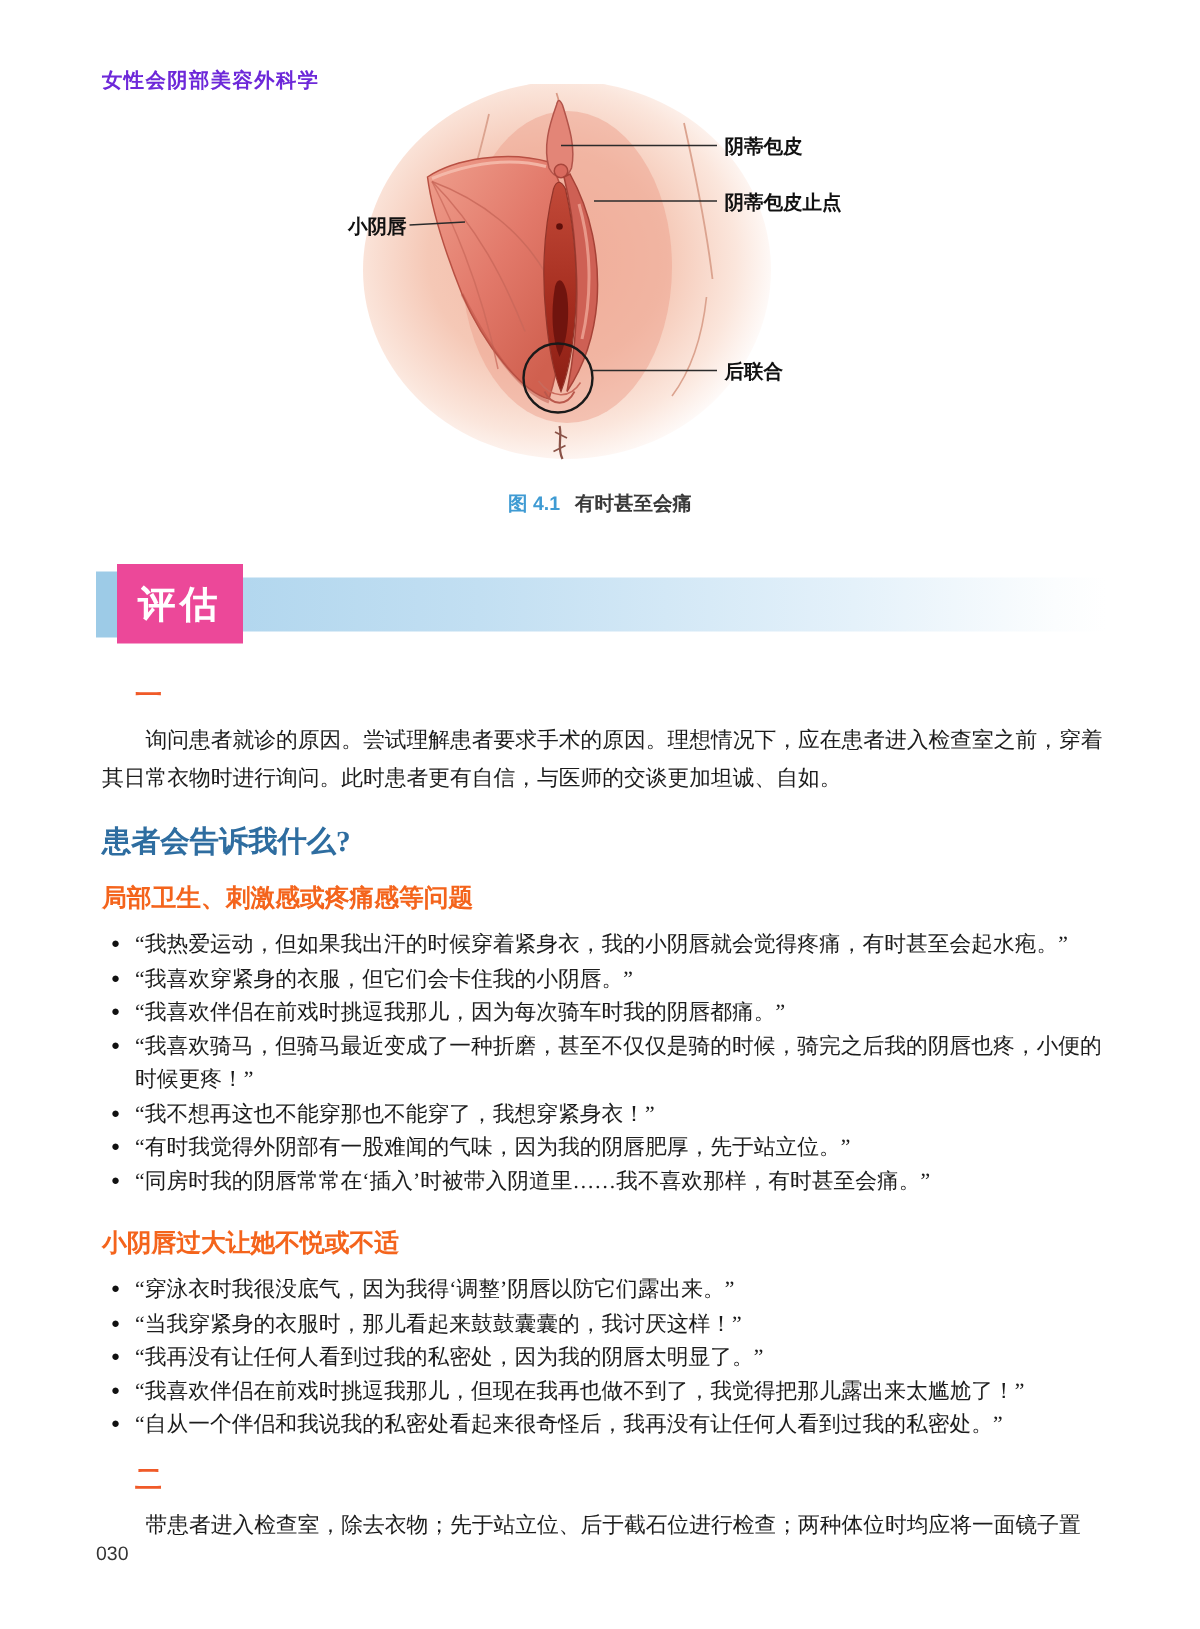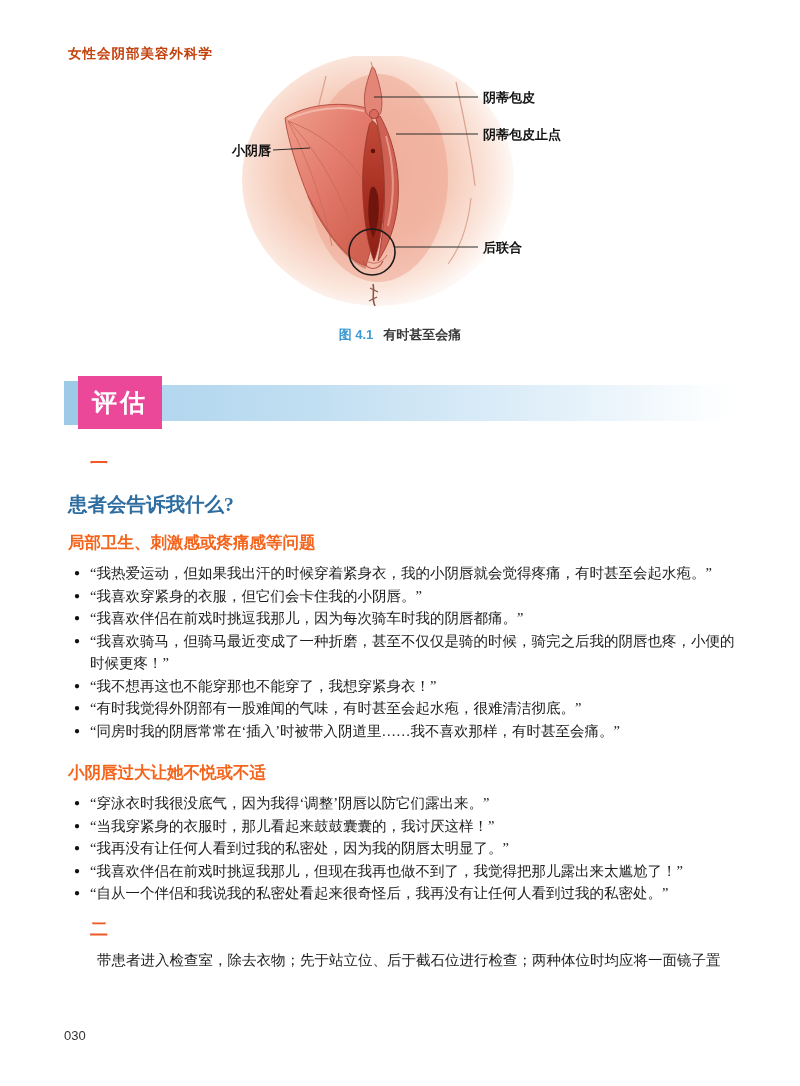--- a/index.html
+++ b/index.html
@@ -7,21 +7,21 @@
     position:relative;
     width:800px;height:1086px;
     background:#ffffff;
     font-family:"Liberation Serif","DejaVu Serif",serif;
     color:#1c1c1c;
     overflow:hidden;
   }
   
   .running-head{
     position:absolute;left:68px;top:45px;
-    font-size:13.5px;font-weight:bold;color:#c2410c;
+    font-size:13.5px;font-weight:bold;color:#6d28d9;
     letter-spacing:1px;
     text-align:center;
   }
   
   .figure-wrap{position:absolute;left:228px;top:56px;width:344px;}
   .figure-caption{
     width:344px;text-align:center;margin-top:6px;
     font-family:"Liberation Sans","DejaVu Sans",sans-serif;
     font-size:13px;font-weight:bold;color:#3a3a3a;
   }
@@ -172,20 +172,21 @@
     <div class="banner-tab"></div>
     <div class="banner-box">
       <span>评估</span>
     </div>
   </div>
 
   <div class="content">
 
     <div class="step-numeral">一</div>
 
+    <p class="body-para">询问患者就诊的原因。尝试理解患者要求手术的原因。理想情况下，应在患者进入检查室之前，穿着其日常衣物时进行询问。此时患者更有自信，与医师的交谈更加坦诚、自如。</p>
 
     <h2 class="q-heading">患者会告诉我什么?</h2>
 
     <h3 class="sub-heading">局部卫生、刺激感或疼痛感等问题</h3>
 
     <ul class="quotes">
 
         <li>
           <span class="dot">●</span>
           <span class="quote">“我热爱运动，但如果我出汗的时候穿着紧身衣，我的小阴唇就会觉得疼痛，有时甚至会起水疱。”</span>
@@ -206,21 +207,21 @@
           <span class="quote">“我喜欢骑马，但骑马最近变成了一种折磨，甚至不仅仅是骑的时候，骑完之后我的阴唇也疼，小便的时候更疼！”</span>
         </li>
 
         <li>
           <span class="dot">●</span>
           <span class="quote">“我不想再这也不能穿那也不能穿了，我想穿紧身衣！”</span>
         </li>
 
         <li>
           <span class="dot">●</span>
-          <span class="quote">“有时我觉得外阴部有一股难闻的气味，有时甚至会起水疱，很难清洁彻底。”</span>
+          <span class="quote">“有时我觉得外阴部有一股难闻的气味，因为我的阴唇肥厚，先于站立位。”</span>
         </li>
 
         <li>
           <span class="dot">●</span>
           <span class="quote">“同房时我的阴唇常常在‘插入’时被带入阴道里……我不喜欢那样，有时甚至会痛。”</span>
         </li>
       </ul>
 
     <h3 class="sub-heading second">小阴唇过大让她不悦或不适</h3>
 

